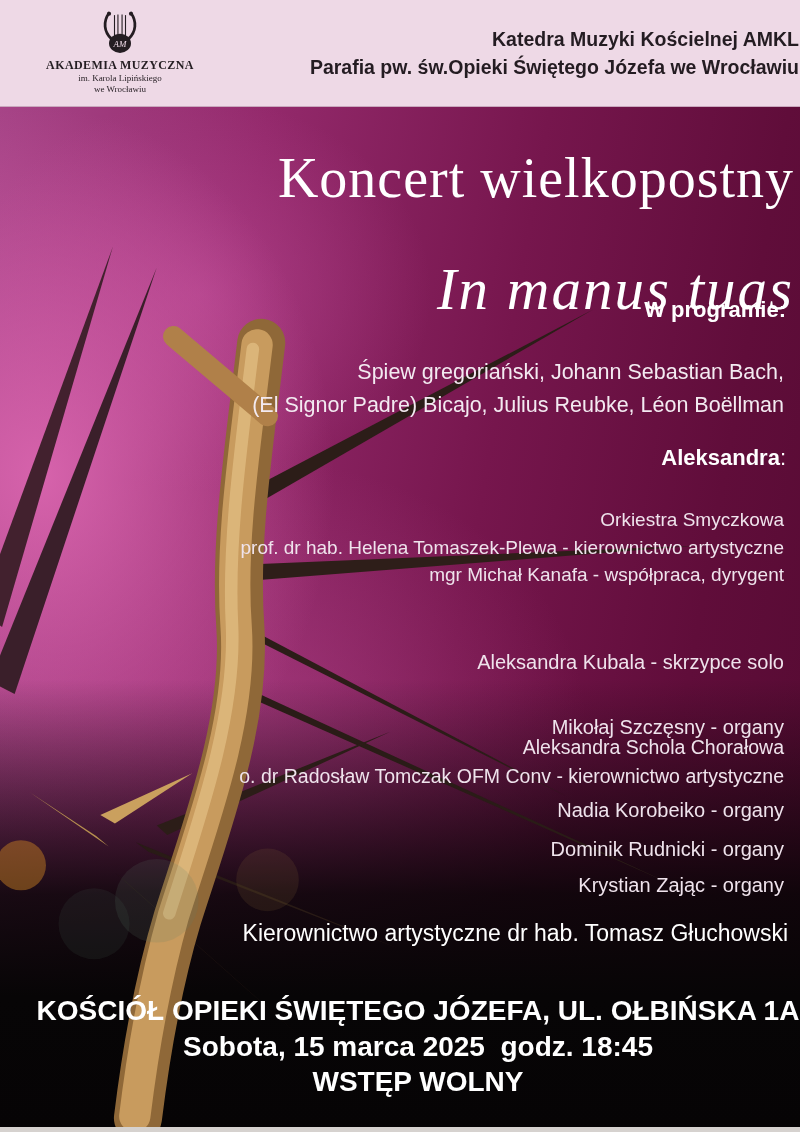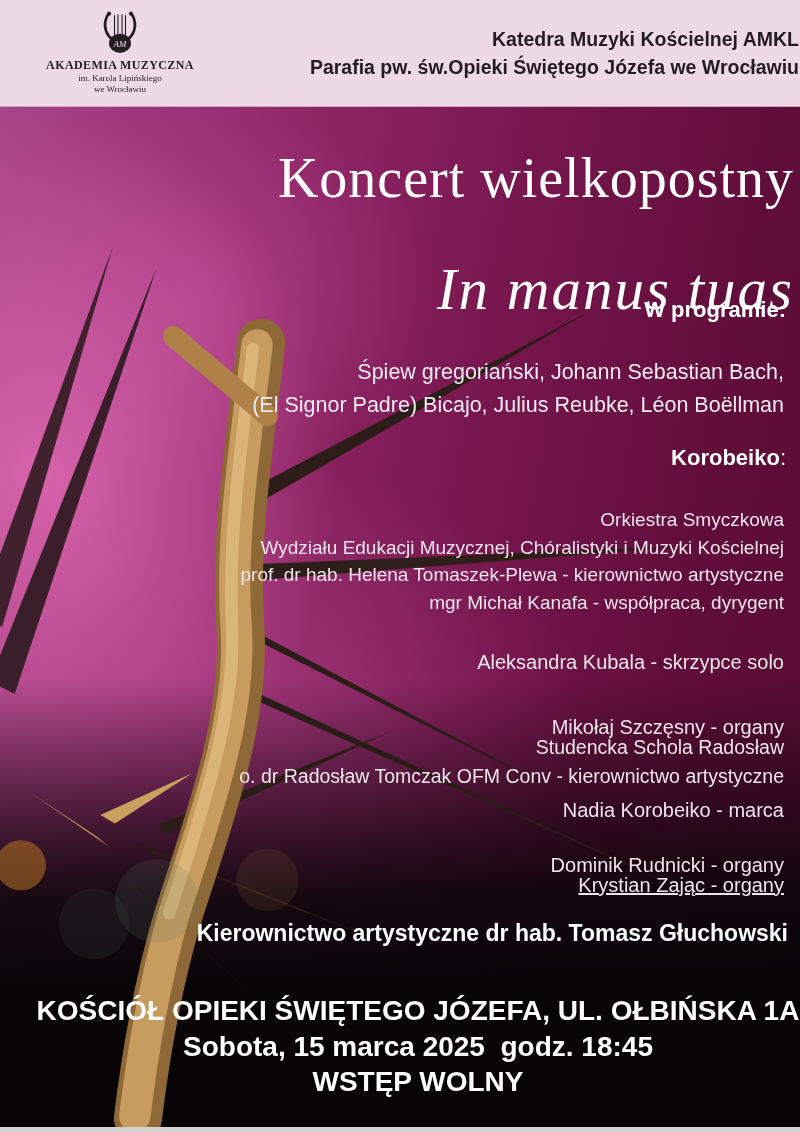--- a/index.html
+++ b/index.html
@@ -37,23 +37,23 @@
   #prog-heading{top:297px;}
   #wyk-heading{top:445px;}
   .program{position:absolute;right:52px;top:356px;text-align:right;color:#f3eaf1;
            font-size:21.5px;line-height:32.5px;z-index:2;white-space:nowrap;}
   .group{position:absolute;right:52px;text-align:right;color:#efe3ec;z-index:2;white-space:nowrap;}
   .g0{top:506px;font-size:19px;line-height:27.5px;}
   .g1{top:651px;font-size:20px;}
   .g2{top:716px;font-size:20px;}
   .g3{top:733px;font-size:19.5px;line-height:28.5px;}
   .g4{top:799px;font-size:20px;}
-  .g5{top:838px;font-size:20px;margin-top:16px;}
-  .g6{top:874px;font-size:20px;text-decoration:underline;}
-  .direction{position:absolute;right:48px;top:920px;font-size:23px;font-weight:700;color:#ffffff;z-index:2;white-space:nowrap;}
+  .g5{top:838px;font-size:20px;}
+  .g6{top:874px;font-size:20px;}
+  .direction{position:absolute;right:48px;top:920px;font-size:23px;font-weight:400;color:#ffffff;z-index:2;white-space:nowrap;}
   .footer{position:absolute;left:0;right:0;top:977px;text-align:center;color:#ffffff;
           font-weight:700;font-size:28px;line-height:35.5px;z-index:2;margin-top:16px;}
   .bottom-strip{position:absolute;left:0;right:0;bottom:0;height:5px;background:#d6d2cf;z-index:6;}
 </style>
 </head>
 <body>
 
 <div class="poster">
 
   <svg class="thorns" viewBox="0 0 800 1132" aria-hidden="true">
@@ -111,41 +111,40 @@
     <div class="l2">In manus tuas</div>
   </div>
 
   <div class="heading" id="prog-heading">W programie:</div>
   <div class="program">
     <div>Śpiew gregoriański, Johann Sebastian Bach,</div>
     <div>(El Signor Padre) Bicajo, Julius Reubke, Léon Boëllman</div>
   </div>
 
   <div class="heading" id="wyk-heading">
-    <span>Korobeiko</span><span class="colon">:</span>
+    <span>Aleksandra</span><span class="colon">:</span>
   </div>
 
   <div class="group g0">
     <div>Orkiestra Smyczkowa</div>
-    <div>Wydziału Edukacji Muzycznej, Chóralistyki i Muzyki Kościelnej</div>
     <div>prof. dr hab. Helena Tomaszek-Plewa - kierownictwo artystyczne</div>
     <div>mgr Michał Kanafa - współpraca, dyrygent</div>
   </div>
   <div class="group g1">
     <div>Aleksandra Kubala - skrzypce solo</div>
   </div>
   <div class="group g2">
     <div>Mikołaj Szczęsny - organy</div>
   </div>
   <div class="group g3">
-    <div>Studencka Schola Radosław</div>
+    <div>Aleksandra Schola Chorałowa</div>
     <div>o. dr Radosław Tomczak OFM Conv - kierownictwo artystyczne</div>
   </div>
   <div class="group g4">
-    <div>Nadia Korobeiko - marca</div>
+    <div>Nadia Korobeiko - organy</div>
   </div>
   <div class="group g5">
     <div>Dominik Rudnicki - organy</div>
   </div>
   <div class="group g6">
     <div>Krystian Zając - organy</div>
   </div>
 
   <div class="direction">Kierownictwo artystyczne dr hab. Tomasz Głuchowski</div>
 

